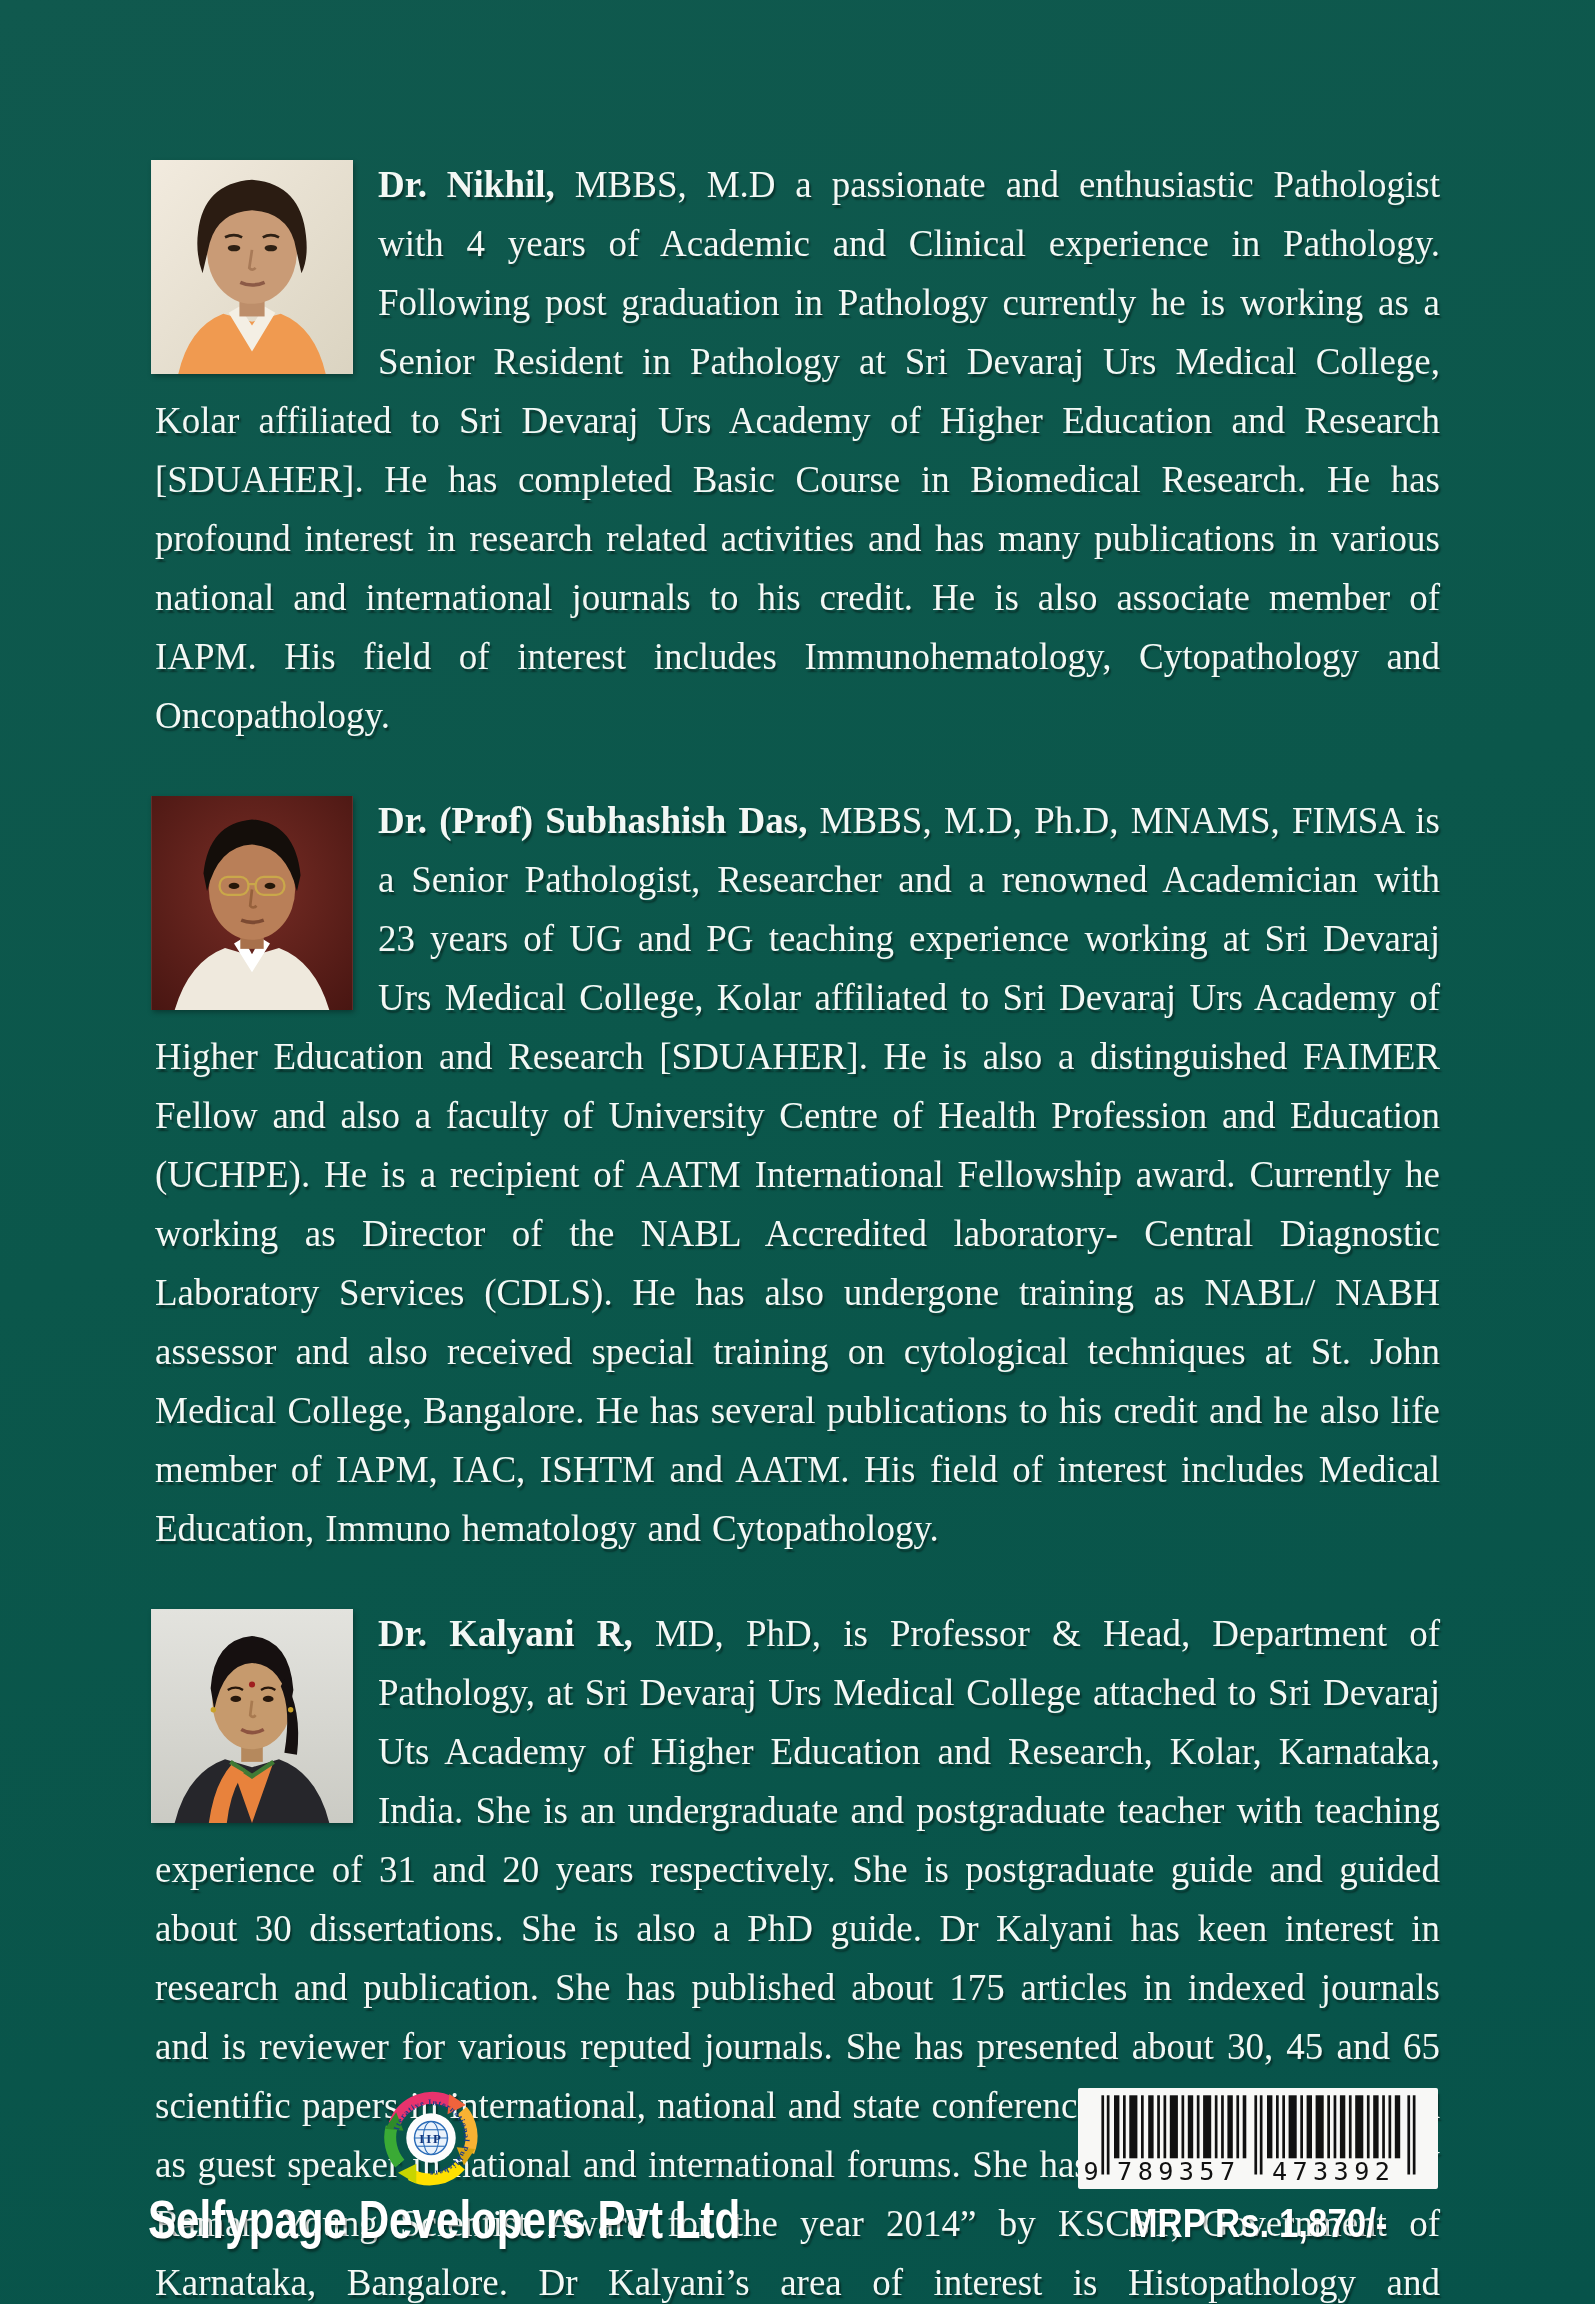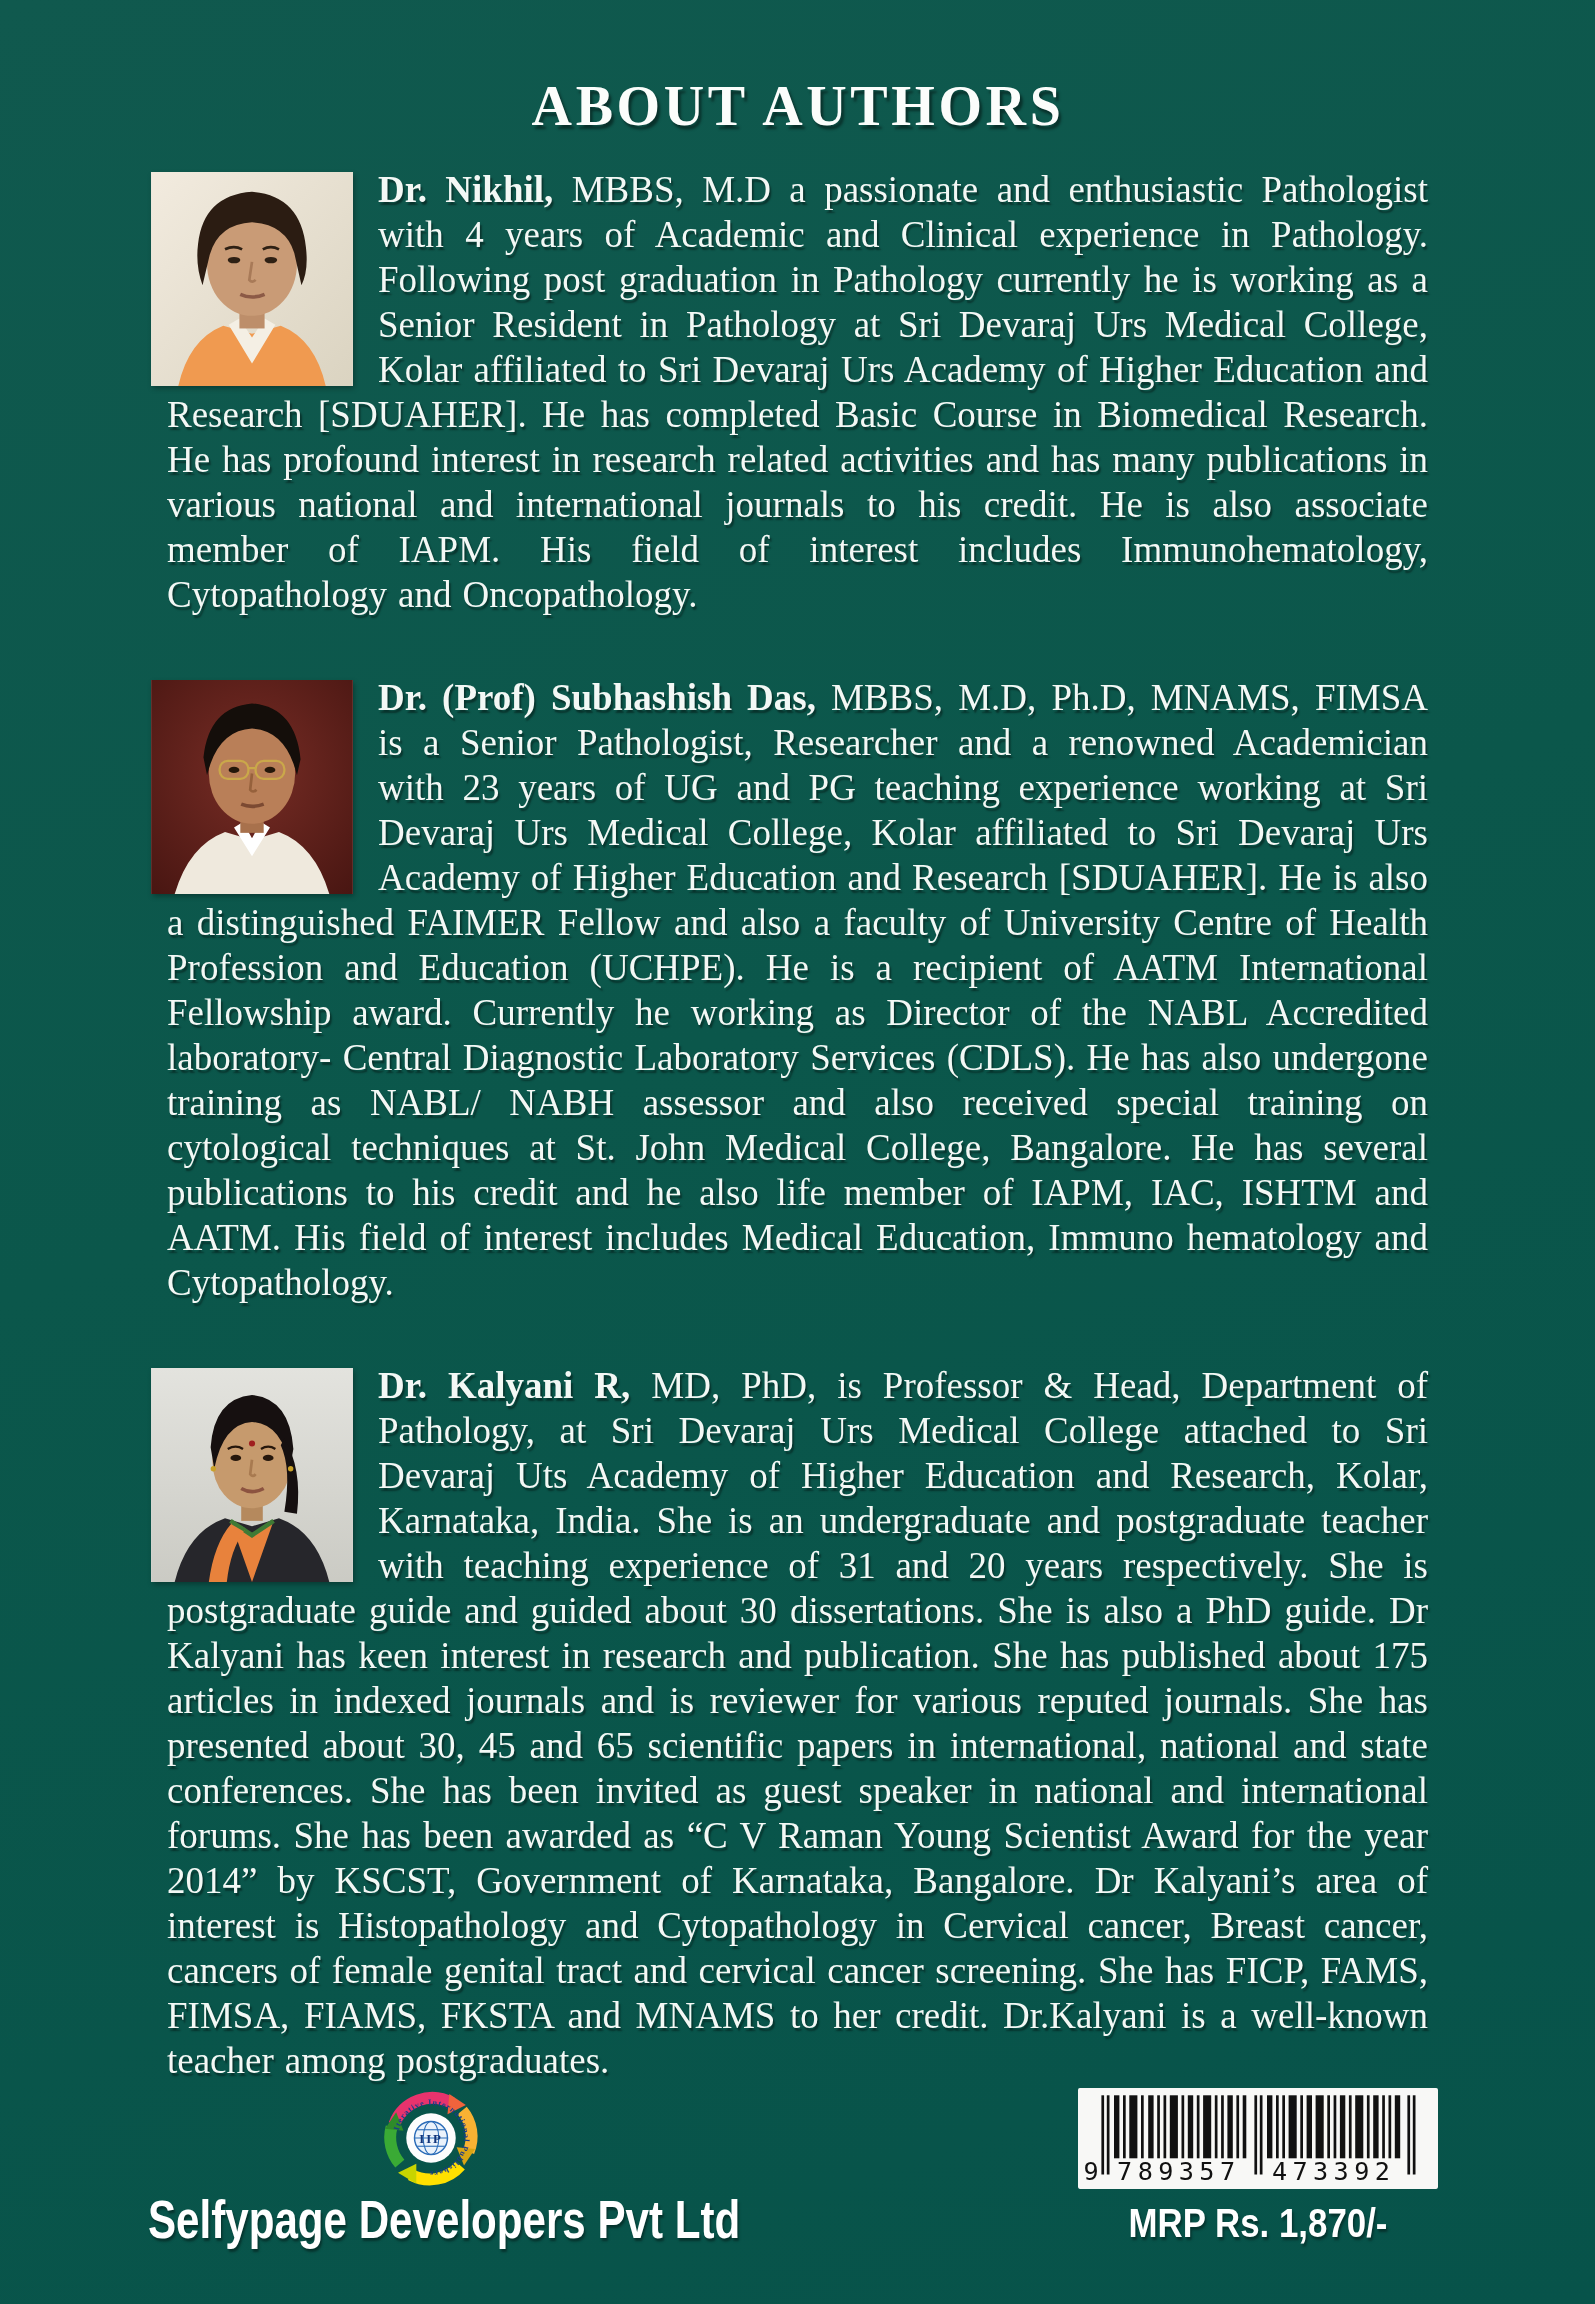--- a/index.html
+++ b/index.html
@@ -25,22 +25,22 @@
   .author{margin:0 0 42px 0;}
   .author::after{content:"";display:block;clear:both;}
   .photo{
     float:left;display:block;
     width:202px;height:214px;
     margin:5.4px 25px 5.4px 0;
     box-shadow:1.8px 2.7px 5.4px rgba(0,0,0,.35);
     background:#ddd;
   }
   .bio{
-    margin:16px;
-    font-size:37px;line-height:45px;
+    margin:4px;
+    font-size:37px;line-height:59px;
     text-align:justify;
     text-shadow:1.8px 2.7px 1.8px rgba(0,0,0,.42);
     word-spacing:1.8px;
   }
   .bio b{font-weight:bold;}
   .logo{position:absolute;left:376px;top:2083px;width:110px;height:110px;}
   .publisher{
     position:absolute;left:148px;top:2191px;
     font-family:"Liberation Sans",sans-serif;font-weight:bold;
     font-size:54px;line-height:56px;white-space:nowrap;
@@ -55,21 +55,20 @@
     font-size:41px;line-height:43px;white-space:nowrap;
     transform:scaleX(.85);transform-origin:center top;
     color:#ffffff;text-shadow:1.8px 2.7px 2.7px rgba(0,0,0,.4);
   }
 </style>
 </head>
 <body>
 
 <div class="page">
 
-  <h1 class="title">ABOUT AUTHORS</h1>
 
   <div class="content">
 
     <section class="author">
       <svg class="photo" viewBox="0 0 224 238" role="img">
         <rect width="224" height="238" fill="#e9e2d3"></rect>
         <rect width="224" height="238" fill="url(#nGrad)"></rect>
         <defs>
           <linearGradient id="nGrad" x1="0" y1="0" x2="1" y2="1">
             <stop offset="0" stop-color="#f3ece0" stop-opacity=".9"></stop>

